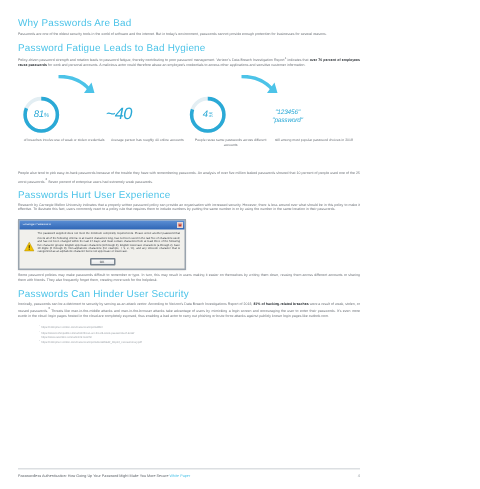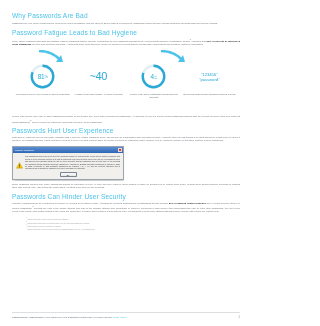--- a/index.html
+++ b/index.html
@@ -50,21 +50,21 @@
     display:flex;
     justify-content:space-between;
     padding:0 3px;
   }
   .stat{
     width:56px;
     text-align:center;
   }
   .stat-visual{
     height:27px;
-    display:flex;align-items:center;justify-content:center;
+    display:flex;align-items:center;justify-content:flex-start;font-style:italic;
   }
   .donut{
     position:relative;
     width:25px;height:25px;
   }
   .donut svg{display:block;}
   .donut .dlabel{
     position:absolute;inset:0;
     display:flex;align-items:center;justify-content:center;
     color:#2aa9d6;

